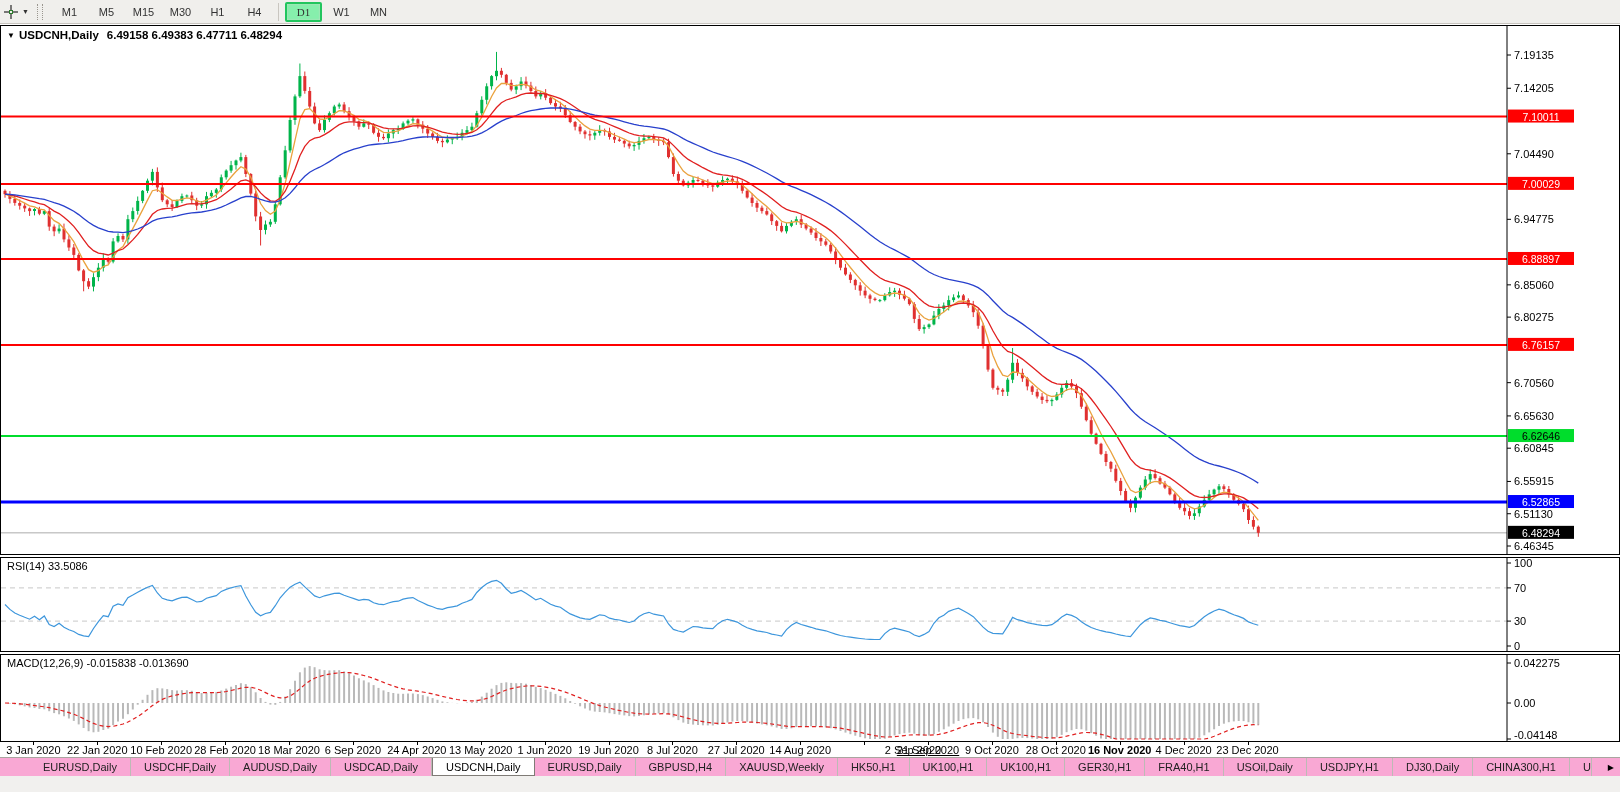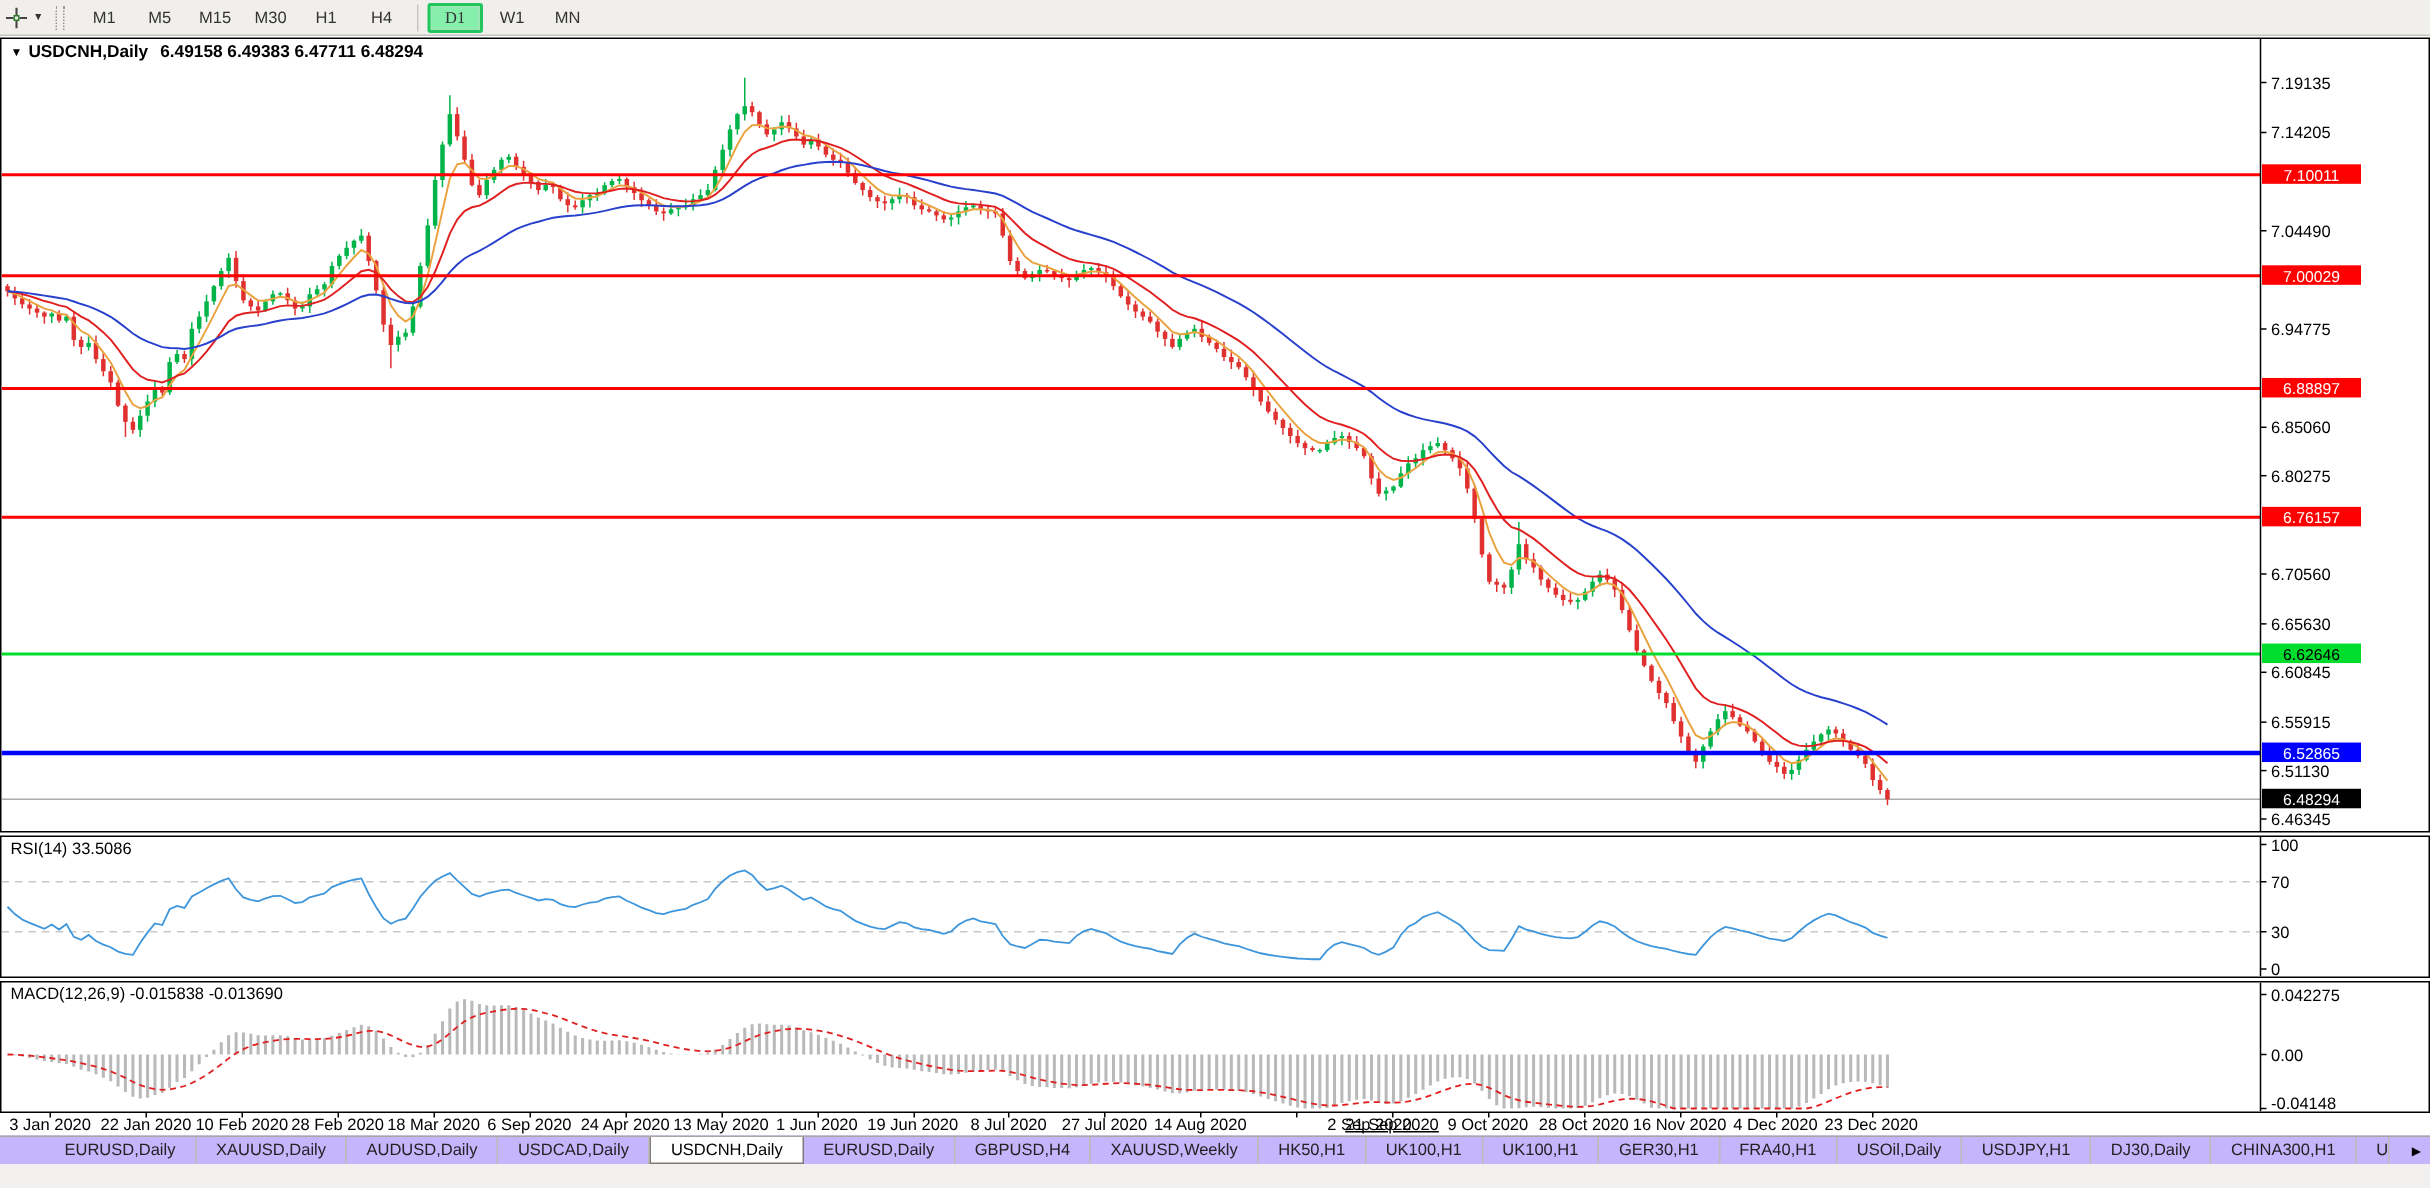--- a/index.html
+++ b/index.html
@@ -20,21 +20,21 @@
   #main-panel{top:25px;height:530px;}
   #rsi-panel{top:557px;height:95px;}
   #macd-panel{top:654px;height:88px;}
   .chart-title{position:absolute;left:6px;top:3px;font-size:11.5px;font-weight:700;color:#000;white-space:nowrap;}
   .chart-title .marker{font-size:8px;margin-right:4px;vertical-align:1px;}
   .chart-title .ohlc{margin-left:8px;font-weight:700;}
   .ind-label{position:absolute;left:6px;top:2px;font-size:11px;color:#000;white-space:nowrap;}
   .date-axis{position:absolute;left:0;top:743px;width:1620px;height:13px;background:#fff;}
   .date-label{position:absolute;top:1px;transform:translateX(-50%);font-size:11px;color:#000;white-space:nowrap;}
   .date-tick{position:absolute;top:-1px;width:1px;height:3px;background:#000;}
-  .tab-bar{position:absolute;left:0;top:757px;width:1620px;height:19px;background:#c4b5fd;
+  .tab-bar{position:absolute;left:0;top:757px;width:1620px;height:19px;background:#f9a8d4;
            border-top:1px solid #a9a5a0;display:flex;align-items:stretch;box-sizing:border-box;}
   .tab-spacer{width:30px;}
   .tab{display:flex;align-items:center;padding:0 13px;font-size:11px;color:#222;white-space:nowrap;
        border-right:1px solid #bdbab5;cursor:default;}
   .tab.active{background:#ffffff;border:1px solid #7f7b76;border-top:none;color:#000;}
   .tab.cut{max-width:22px;overflow:hidden;padding-right:0;}
   .tab-arrow{margin-left:auto;display:flex;align-items:center;padding:0 6px;font-size:8px;color:#000;}
   .bottom-strip{position:absolute;left:0;top:776px;width:1620px;height:16px;background:#f1f0ee;}
   svg text{font-family:"Liberation Sans",sans-serif;}
 </style>
@@ -961,31 +961,31 @@
     <div class="date-label" style="left: 800.2px;">14 Aug 2020</div>
     <div class="date-tick" style="left: 864.1px;"></div>
     <div class="date-label" style="left: 913px;">2 Sep 2020</div>
     <div class="date-tick" style="left: 928px;"></div>
     <div class="date-label" style="left: 928px; text-decoration: underline;">21 Sep 2020</div>
     <div class="date-tick" style="left: 991.9px;"></div>
     <div class="date-label" style="left: 991.9px;">9 Oct 2020</div>
     <div class="date-tick" style="left: 1055.8px;"></div>
     <div class="date-label" style="left: 1055.8px;">28 Oct 2020</div>
     <div class="date-tick" style="left: 1119.7px;"></div>
-    <div class="date-label" style="left: 1119.7px;">16 Nov 2020</div>
+    <div class="date-label" style="left: 1119.7px; font-weight: bold;">16 Nov 2020</div>
     <div class="date-tick" style="left: 1183.6px;"></div>
     <div class="date-label" style="left: 1183.6px;">4 Dec 2020</div>
     <div class="date-tick" style="left: 1247.5px;"></div>
     <div class="date-label" style="left: 1247.5px;">23 Dec 2020</div>
   </div>
 
 <div class="tab-bar" id="tab-bar">
     <div class="tab-spacer"></div>
     <div class="tab">EURUSD,Daily</div>
-    <div class="tab">XAUUSD,Daily</div>
+    <div class="tab">USDCHF,Daily</div>
     <div class="tab">AUDUSD,Daily</div>
     <div class="tab">USDCAD,Daily</div>
     <div class="tab active">USDCNH,Daily</div>
     <div class="tab">EURUSD,Daily</div>
     <div class="tab">GBPUSD,H4</div>
     <div class="tab">XAUUSD,Weekly</div>
     <div class="tab">HK50,H1</div>
     <div class="tab">UK100,H1</div>
     <div class="tab">UK100,H1</div>
     <div class="tab">GER30,H1</div>

